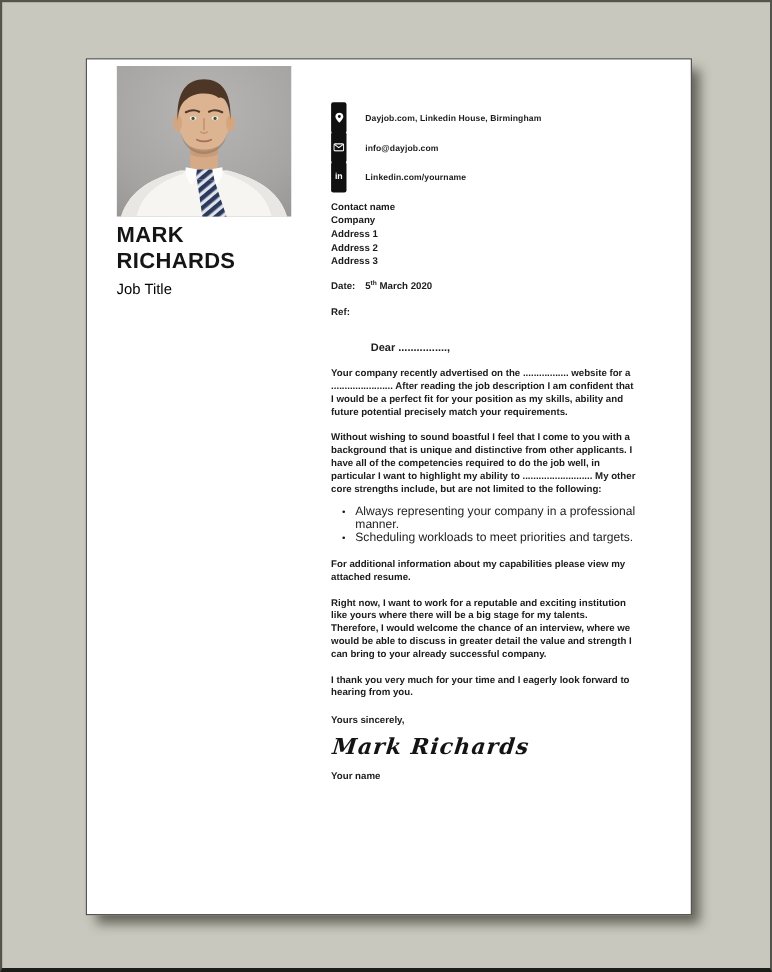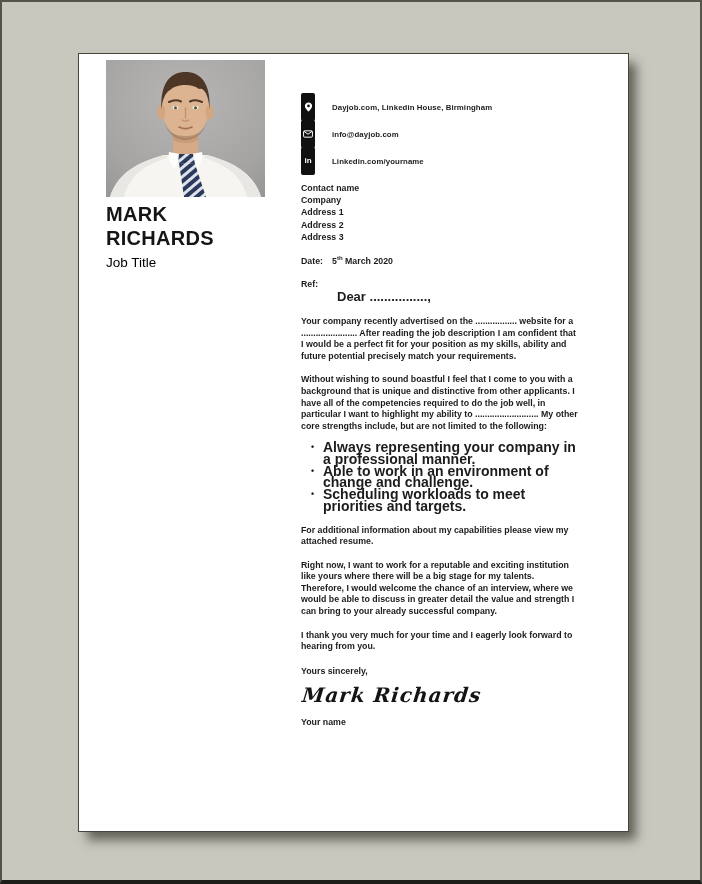--- a/index.html
+++ b/index.html
@@ -35,24 +35,24 @@
             display:flex;align-items:center;justify-content:center;}
   .icon-box svg{display:block;}
   .icon-box .in-txt{color:#fff;font-size:8px;font-weight:700;line-height:1;font-family:"Liberation Sans",sans-serif;}
   .contact-label{margin-left:17px;font-size:7.8px;font-weight:600;letter-spacing:.1px;}
   .recipient{margin-top:14px;}
   .recipient div{font-size:8.8px;font-weight:600;line-height:12.2px;}
   .date-line{margin-top:12px;font-size:8.8px;font-weight:600;}
   .date-value{margin-left:9px;}
   .date-value sup{font-size:6px;}
   .ref-line{margin-top:13px;font-size:8.8px;font-weight:600;}
-  .salutation{font-size:13px;font-weight:600;padding-left:36px;}
+  .salutation{margin-top:23px;font-size:10px;font-weight:600;padding-left:36px;}
   .para{margin:12px 0 0 0;font-size:8.8px;font-weight:600;line-height:11.6px;text-align:left;}
   .bullets{margin:10px 0 0 0;padding:0 0 0 22px;list-style:none;}
-  .bullets li{font-size:14px;font-weight:700;line-height:11.7px;position:relative;}
+  .bullets li{font-size:11px;font-weight:400;line-height:11.7px;position:relative;}
   .bullets li::before{content:"\2022";position:absolute;left:-12px;font-size:9px;}
   .closing{margin-top:13px;font-size:8.8px;font-weight:600;}
   .signature{margin-top:7px;font-family:"DejaVu Serif","Liberation Serif",serif;
              font-style:italic;font-weight:700;font-size:20px;letter-spacing:1px;
              transform:skewX(-6deg);transform-origin:left bottom;color:#141414;}
   .your-name{margin-top:10px;font-size:8.8px;font-weight:600;}
 </style>
 </head>
 <body>
 
@@ -159,21 +159,20 @@
     <div class="ref-line">Ref:</div>
 
     <div class="salutation">Dear ................,</div>
 
     <p class="para">Your company recently advertised on the ................. website for a ....................... After reading the job description I am confident that I would be a perfect fit for your position as my skills, ability and future potential precisely match your requirements.</p>
 
     <p class="para">Without wishing to sound boastful I feel that I come to you with a background that is unique and distinctive from other applicants. I have all of the competencies required to do the job well, in particular I want to highlight my ability to .......................... My other core strengths include, but are not limited to the following:</p>
 
     <ul class="bullets">
       <li>Always representing your company in a professional manner.</li>
-      <li>Able to work in an environment of change and challenge.</li>
       <li>Scheduling workloads to meet priorities and targets.</li>
     </ul>
 
     <p class="para">For additional information about my capabilities please view my attached resume.</p>
 
     <p class="para">Right now, I want to work for a reputable and exciting institution like yours where there will be a big stage for my talents. Therefore, I would welcome the chance of an interview, where we would be able to discuss in greater detail the value and strength I can bring to your already successful company.</p>
 
     <p class="para">I thank you very much for your time and I eagerly look forward to hearing from you.</p>
 
     <div class="closing">Yours sincerely,</div>

